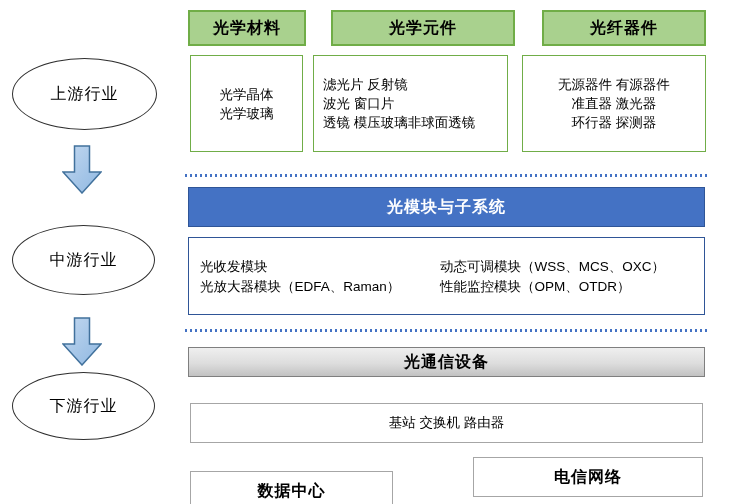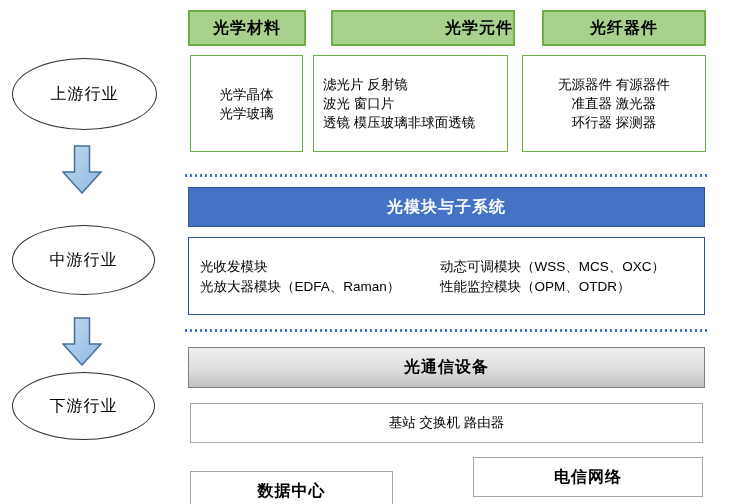--- a/index.html
+++ b/index.html
@@ -141,21 +141,21 @@
     <polygon points="12.5,1 27.5,1 27.5,27 39,27 20,48 1,27 12.5,27" fill="url(#arrowGrad2)" stroke="#41719c" stroke-width="1.5"></polygon>
   </svg>
 
   <div class="abs stage-ellipse" style="left:12px; top:372px; width:143px; height:68px;">
     <span>下游行业</span>
   </div>
 
   <div class="abs green-header" style="left:188px; top:10px; width:118px; height:36px;">
     <span>光学材料</span>
   </div>
-  <div class="abs green-header" style="left:331px; top:10px; width:184px; height:36px;justify-content:flex-end;">
+  <div class="abs green-header" style="left:331px; top:10px; width:184px; height:36px;">
     <span>光学元件</span>
   </div>
   <div class="abs green-header" style="left:542px; top:10px; width:164px; height:36px;">
     <span>光纤器件</span>
   </div>
 
   <div class="abs green-box center" style="left:190px; top:55px; width:113px; height:97px;">
     <div>光学晶体</div>
     <div>光学玻璃</div>
   </div>
@@ -184,21 +184,21 @@
       <div>光放大器模块（EDFA、Raman）</div>
     </div>
     <div class="abs" style="left:251px; top:19px;">
       <div>动态可调模块（WSS、MCS、OXC）</div>
       <div>性能监控模块（OPM、OTDR）</div>
     </div>
   </div>
 
   <div class="abs dotted-line" style="left:185px; top:329px; width:525px;"></div>
 
-  <div class="abs gray-bar" style="left:188px; top:347px; width:517px; height:41px;">
+  <div class="abs gray-bar" style="left:188px; top:347px; width:517px; height:30px;">
     <span>光通信设备</span>
   </div>
 
   <div class="abs plain-box" style="left:190px; top:403px; width:513px; height:40px;justify-content:center;">
     <span>基站 交换机 路由器</span>
   </div>
 
   <div class="abs app-box" style="left:190px; top:457px; width:203px; height:40px;margin-top:14px;">
     <span>数据中心</span>
   </div>

